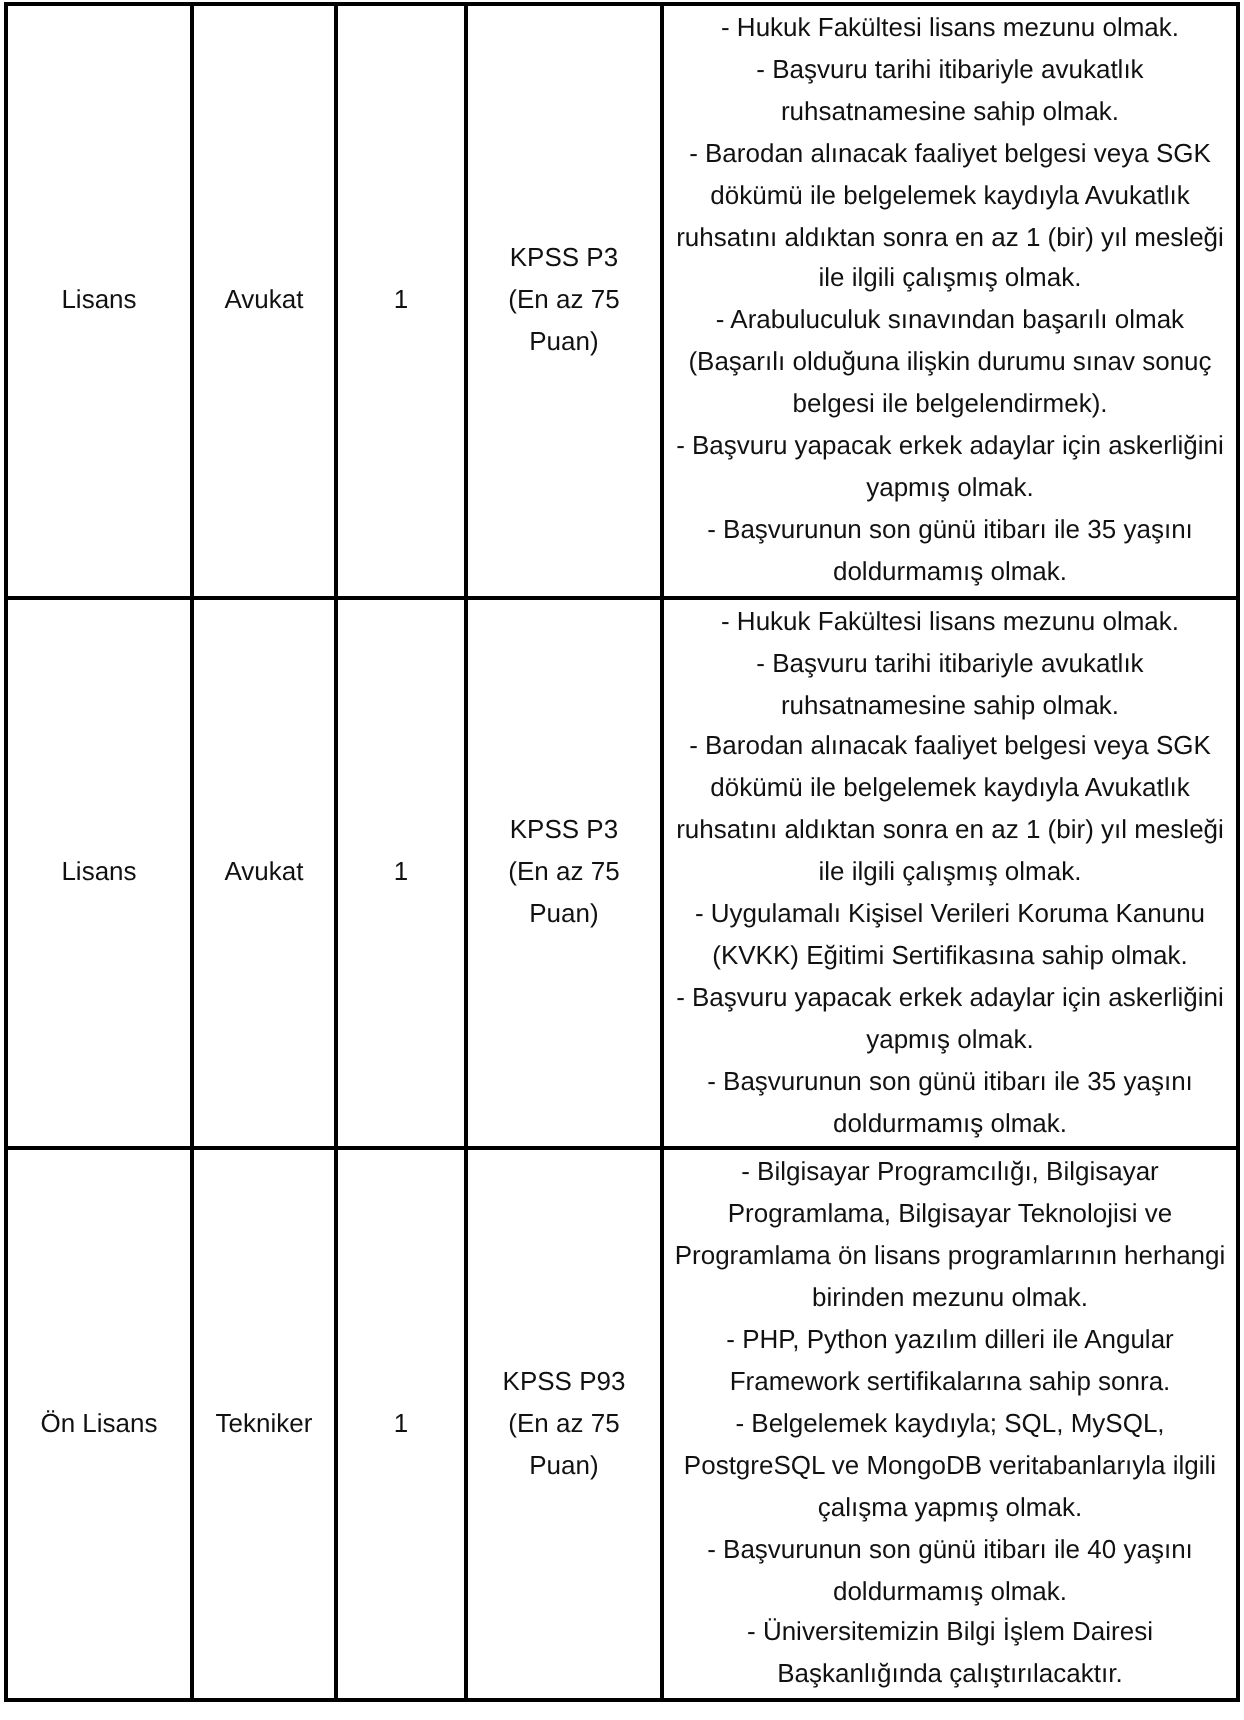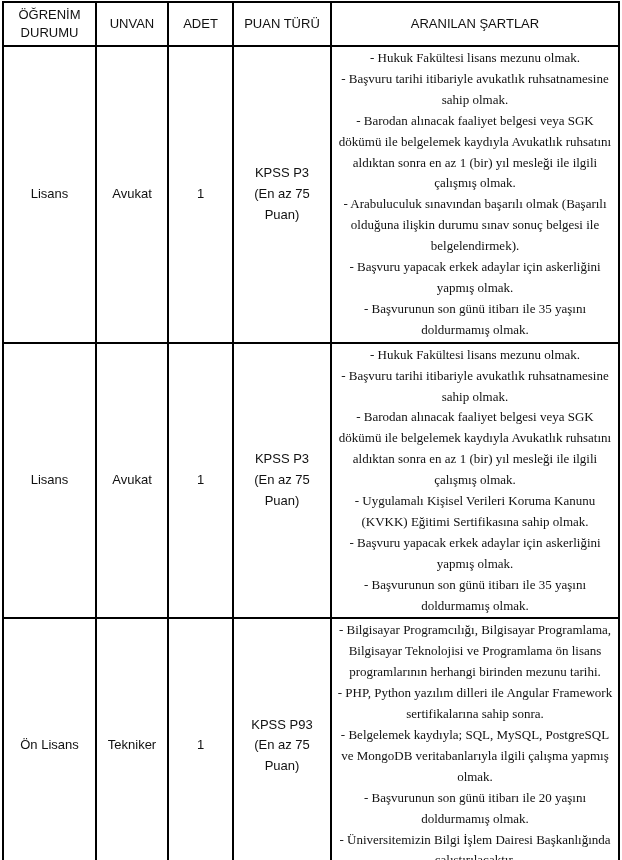--- a/index.html
+++ b/index.html
@@ -47,21 +47,20 @@
     height: 40px;
     line-height: 18px;
     white-space: pre-line;
   }
   td.score-cell {
     white-space: pre-line;
   }
   td.req-cell {
     text-align: left;
     padding: 3px 4px 3px 7px;
-    font-family: Liberation Serif, serif;
   }
   td.req-cell .req-item {
     
   }
   tr.row-1 { height: 292px; }
   tr.row-2 { height: 274px; }
   tr.row-3 { height: 245px; }
 </style>
 </head>
 <body>
@@ -70,28 +69,20 @@
   <table class="job-table">
     <colgroup>
       <col class="c-edu">
       <col class="c-title">
       <col class="c-count">
       <col class="c-score">
       <col class="c-req">
     </colgroup>
 
     <tbody>
-        <tr class="header-row">
-      <th>ÖĞRENİM
-DURUMU</th>
-      <th>UNVAN</th>
-      <th>ADET</th>
-      <th>PUAN TÜRÜ</th>
-      <th>ARANILAN ŞARTLAR</th>
-    </tr>
 
     <tr class="row-1">
       <td>Lisans</td>
       <td>Avukat</td>
       <td>1</td>
       <td class="score-cell">KPSS P3
 (En az 75
 Puan)</td>
       <td class="req-cell">
             <div class="req-item">- Hukuk Fakültesi lisans mezunu olmak.</div>
@@ -121,23 +112,23 @@
     </tr>
 
     <tr class="row-3">
       <td>Ön Lisans</td>
       <td>Tekniker</td>
       <td>1</td>
       <td class="score-cell">KPSS P93
 (En az 75
 Puan)</td>
       <td class="req-cell">
-            <div class="req-item">- Bilgisayar Programcılığı, Bilgisayar Programlama, Bilgisayar Teknolojisi ve Programlama ön lisans programlarının herhangi birinden mezunu tarihi.</div>
+            <div class="req-item">- Bilgisayar Programcılığı, Bilgisayar Programlama, Bilgisayar Teknolojisi ve Programlama ön lisans programlarının herhangi birinden mezunu olmak.</div>
             <div class="req-item">- PHP, Python yazılım dilleri ile Angular Framework sertifikalarına sahip sonra.</div>
             <div class="req-item">- Belgelemek kaydıyla; SQL, MySQL, PostgreSQL ve MongoDB veritabanlarıyla ilgili çalışma yapmış olmak.</div>
-            <div class="req-item">- Başvurunun son günü itibarı ile 20 yaşını doldurmamış olmak.</div>
+            <div class="req-item">- Başvurunun son günü itibarı ile 40 yaşını doldurmamış olmak.</div>
             <div class="req-item">- Üniversitemizin Bilgi İşlem Dairesi Başkanlığında çalıştırılacaktır.</div>
           </td>
     </tr>
 
   </tbody>
     </table>
 </div>
 
 </body></html>

